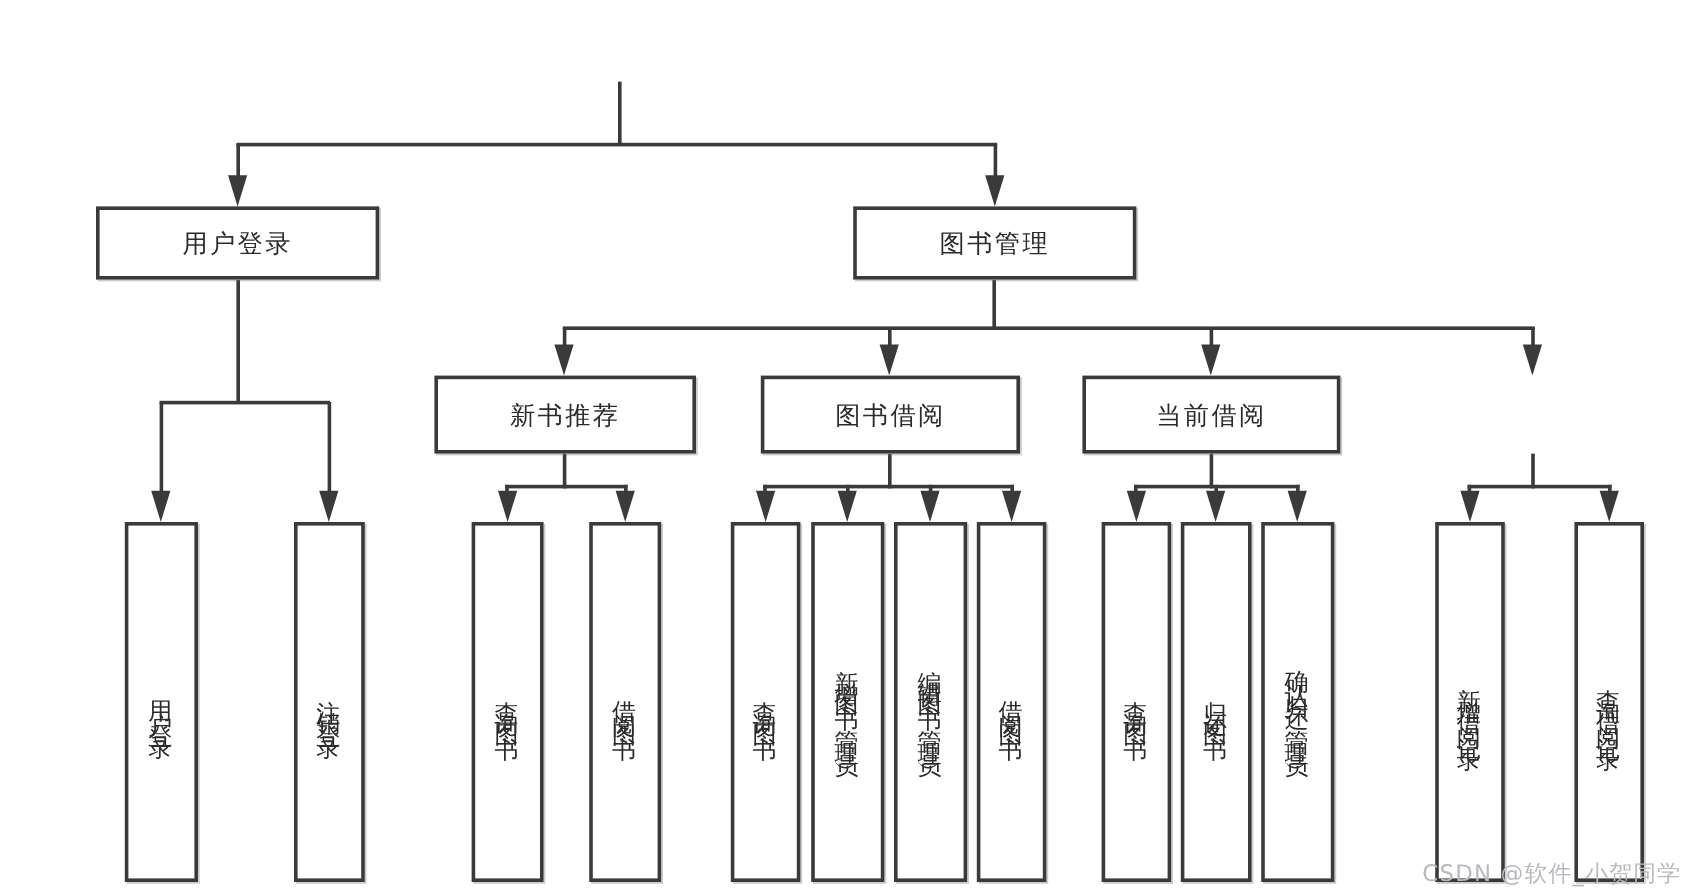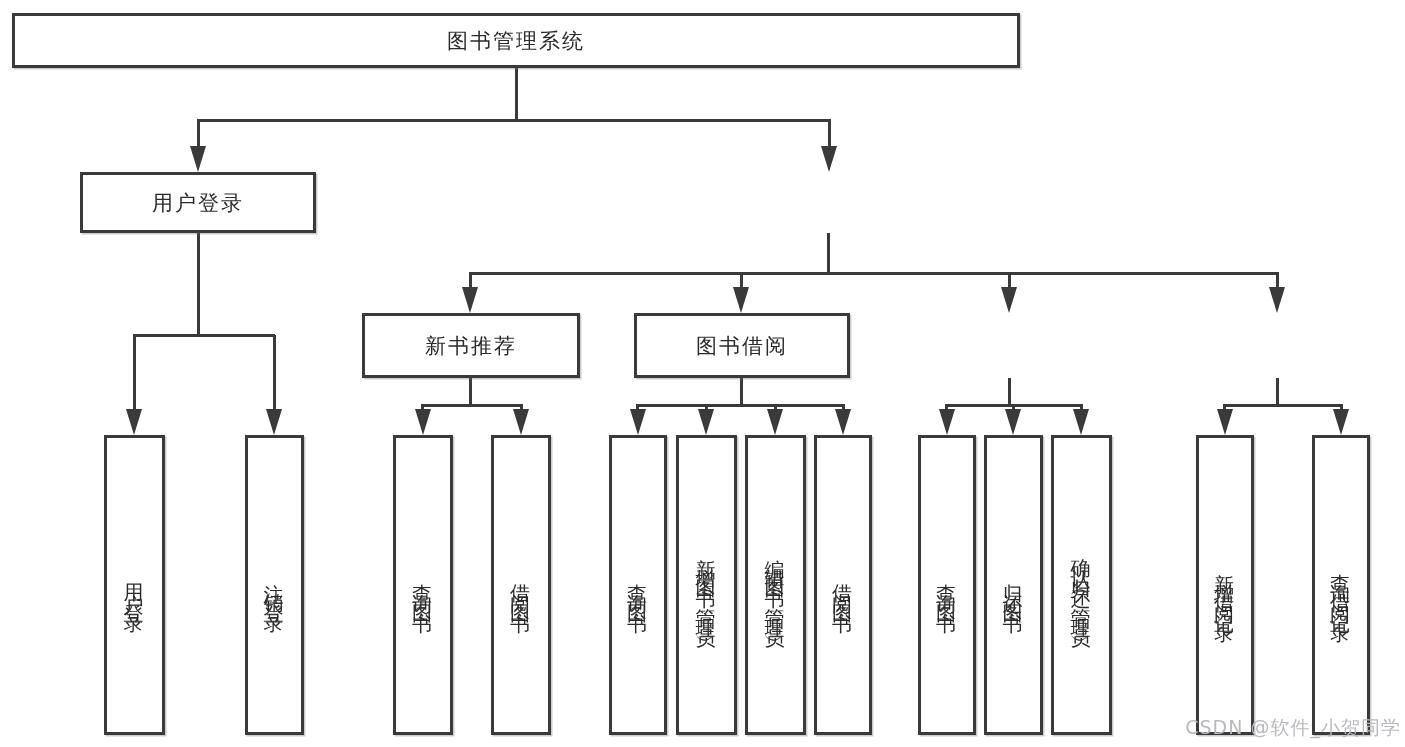--- a/index.html
+++ b/index.html
@@ -53,29 +53,30 @@
     letter-spacing: 1px;
     z-index: 3;
     white-space: nowrap;
   }
 </style>
 </head>
 <body>
 
 <div id="canvas">
 
-  <div class="box" style="left:12px; top:13px; width:1008px; height:55px;">图书管理系统</div>
 
   <div class="box" style="left:80px; top:172px; width:236px; height:61px;">用户登录</div>
 
+  <div class="box" style="left:711px; top:172px; width:236px; height:61px;">图书管理</div>
 
   <div class="box" style="left:634px; top:313px; width:216px; height:65px;">图书借阅</div>
 
   <div class="box" style="left:362px; top:313px; width:218px; height:65px;">新书推荐</div>
 
+  <div class="box" style="left:902px; top:313px; width:215px; height:65px;">当前借阅</div>
 
 
   <div class="box vbox" style="left:104px; top:435px; width:61px; height:300px;">用户登录</div>
 
   <div class="box vbox" style="left:245px; top:435px; width:59px; height:300px;">注销登录</div>
 
   <div class="box vbox" style="left:393px; top:435px; width:60px; height:300px;">查询图书</div>
 
   <div class="box vbox" style="left:491px; top:435px; width:60px; height:300px;">借阅图书</div>
 

